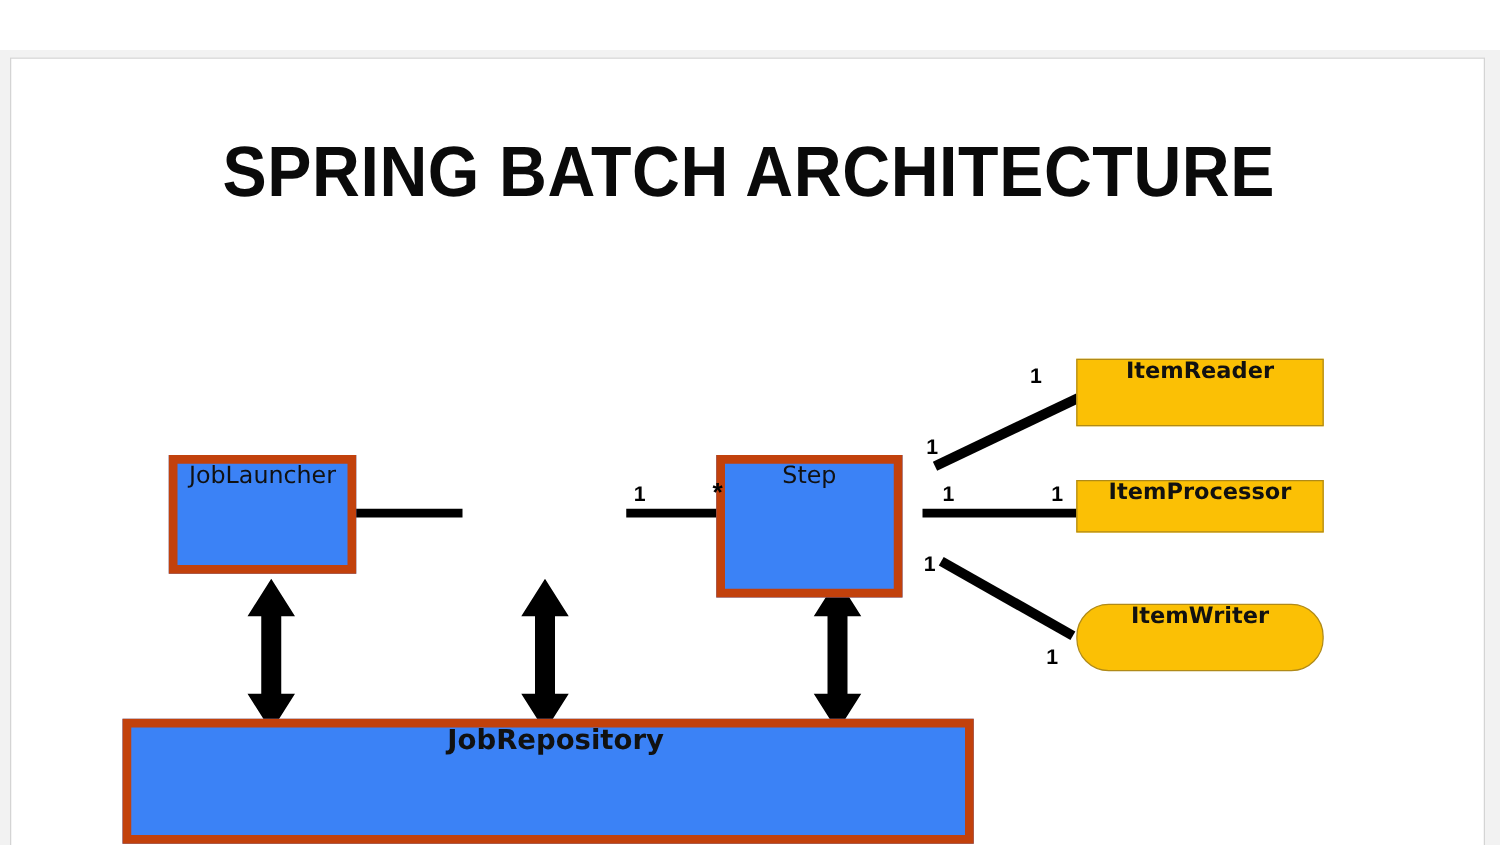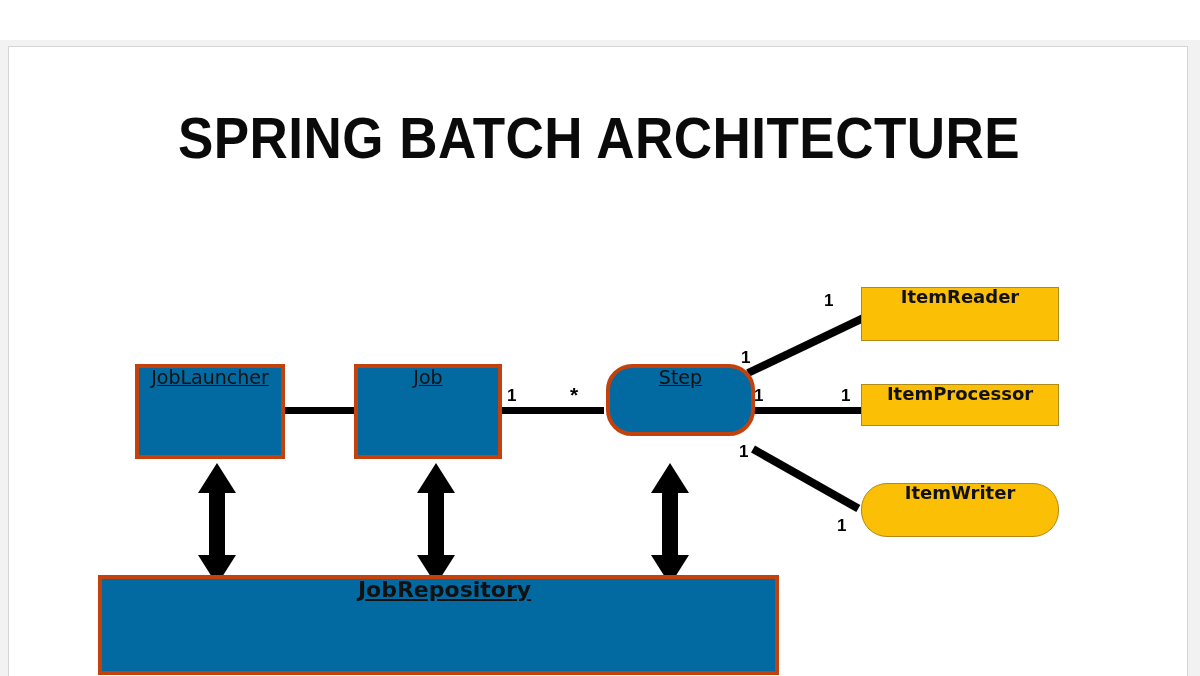--- a/index.html
+++ b/index.html
@@ -54,23 +54,22 @@
   .node {
     position: absolute;
     box-sizing: border-box;
     display: flex;
     justify-content: center;
     font-family: "DejaVu Sans", sans-serif;
     color: #111111;
   }
 
   .node.green {
-    background: #0369a1;
-    border: 4px solid #c2410c;
-    text-decoration: underline;
+    background: #3b82f6;
+    border: 7px solid #c2410c;
   }
 
   .node.orange {
     background: #fbc005;
     border: 1px solid #b08a18;
   }
 
   .node .label {
     font-size: 19px;
     line-height: 1;
@@ -155,25 +154,22 @@
     <div class="varrow" style="left:641px; top:416px; height:122px;">
       <svg width="40" height="122" viewBox="0 0 40 122" xmlns="http://www.w3.org/2000/svg">
         <polygon points="20,0 39,30 28,30 28,92 39,92 20,122 1,92 12,92 12,30 1,30" fill="#000000"></polygon>
       </svg>
     </div>
 
     <div class="node green" style="left:126px; top:317px; width:150px; height:95px;">
       <span class="label">JobLauncher</span>
     </div>
 
-    <div class="node green" style="left:345px; top:317px; width:148px; height:95px;">
-      <span class="label">Job</span>
-    </div>
-
-    <div class="node green" style="left:597px; top:317px; width:149px; height:72px;border-radius:26px;">
+
+    <div class="node green" style="left:564px; top:317px; width:149px; height:114px;">
       <span class="label">Step</span>
     </div>
 
     <div class="node green repo" style="left:89px; top:528px; width:681px; height:100px;padding-left:12px;">
       <span class="label">JobRepository</span>
     </div>
 
     <div class="node orange" style="left:852px; top:240px; width:198px; height:54px;">
       <span class="label">ItemReader</span>
     </div>

